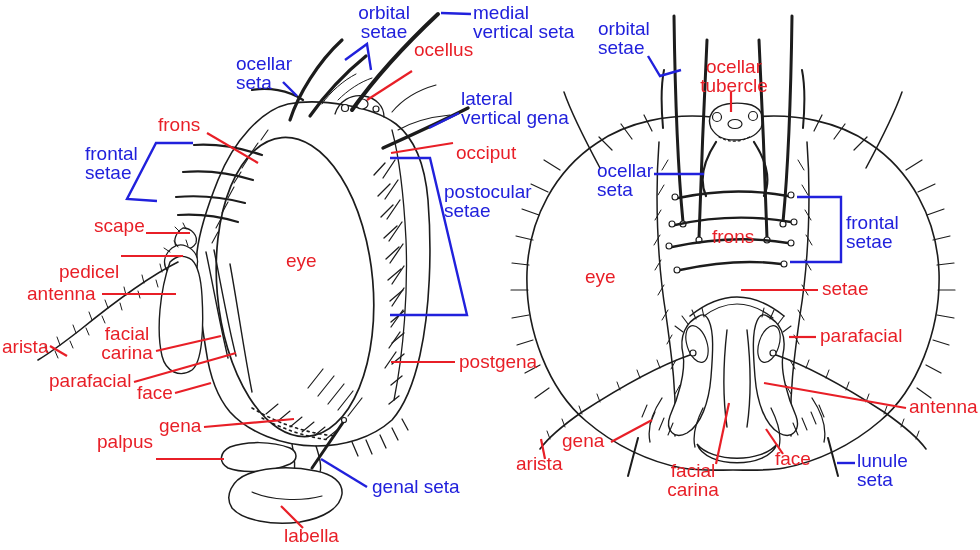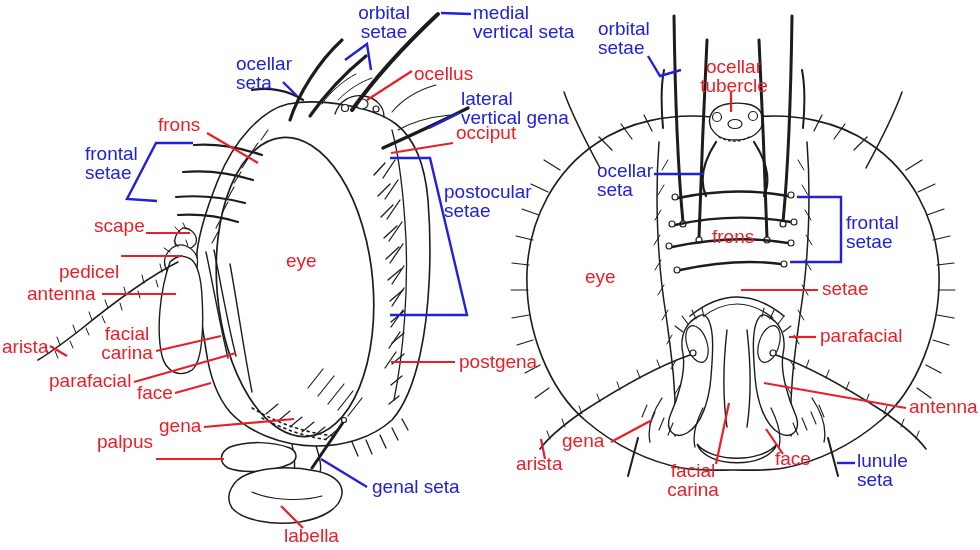--- a/index.html
+++ b/index.html
@@ -232,25 +232,25 @@
     <path class="lead-b" d="M855,463 L837,463"></path>
   </g>
 </svg>
 
   <div class="lbl blue ctr" style="left:352px;top:3px;width:64px">orbital
 setae</div>
   <div class="lbl blue" style="left:473px;top:3px">medial
 vertical seta</div>
   <div class="lbl blue" style="left:236px;top:54px">ocellar
 seta</div>
-  <div class="lbl red" style="left:414px;top:64px">ocellus</div>
+  <div class="lbl red" style="left:414px;top:40px">ocellus</div>
   <div class="lbl blue" style="left:461px;top:89px">lateral
 vertical gena</div>
   <div class="lbl red" style="left:158px;top:115px">frons</div>
-  <div class="lbl red" style="left:456px;top:123px">occiput</div>
+  <div class="lbl red" style="left:456px;top:143px">occiput</div>
   <div class="lbl blue" style="left:85px;top:144px">frontal
 setae</div>
   <div class="lbl blue" style="left:444px;top:182px">postocular
 setae</div>
   <div class="lbl red" style="left:94px;top:216px">scape</div>
   <div class="lbl red" style="left:59px;top:262px">pedicel</div>
   <div class="lbl red" style="left:27px;top:284px">antenna</div>
   <div class="lbl red" style="left:286px;top:251px">eye</div>
   <div class="lbl red" style="left:2px;top:337px">arista</div>
   <div class="lbl red ctr" style="left:98px;top:324px;width:58px">facial

